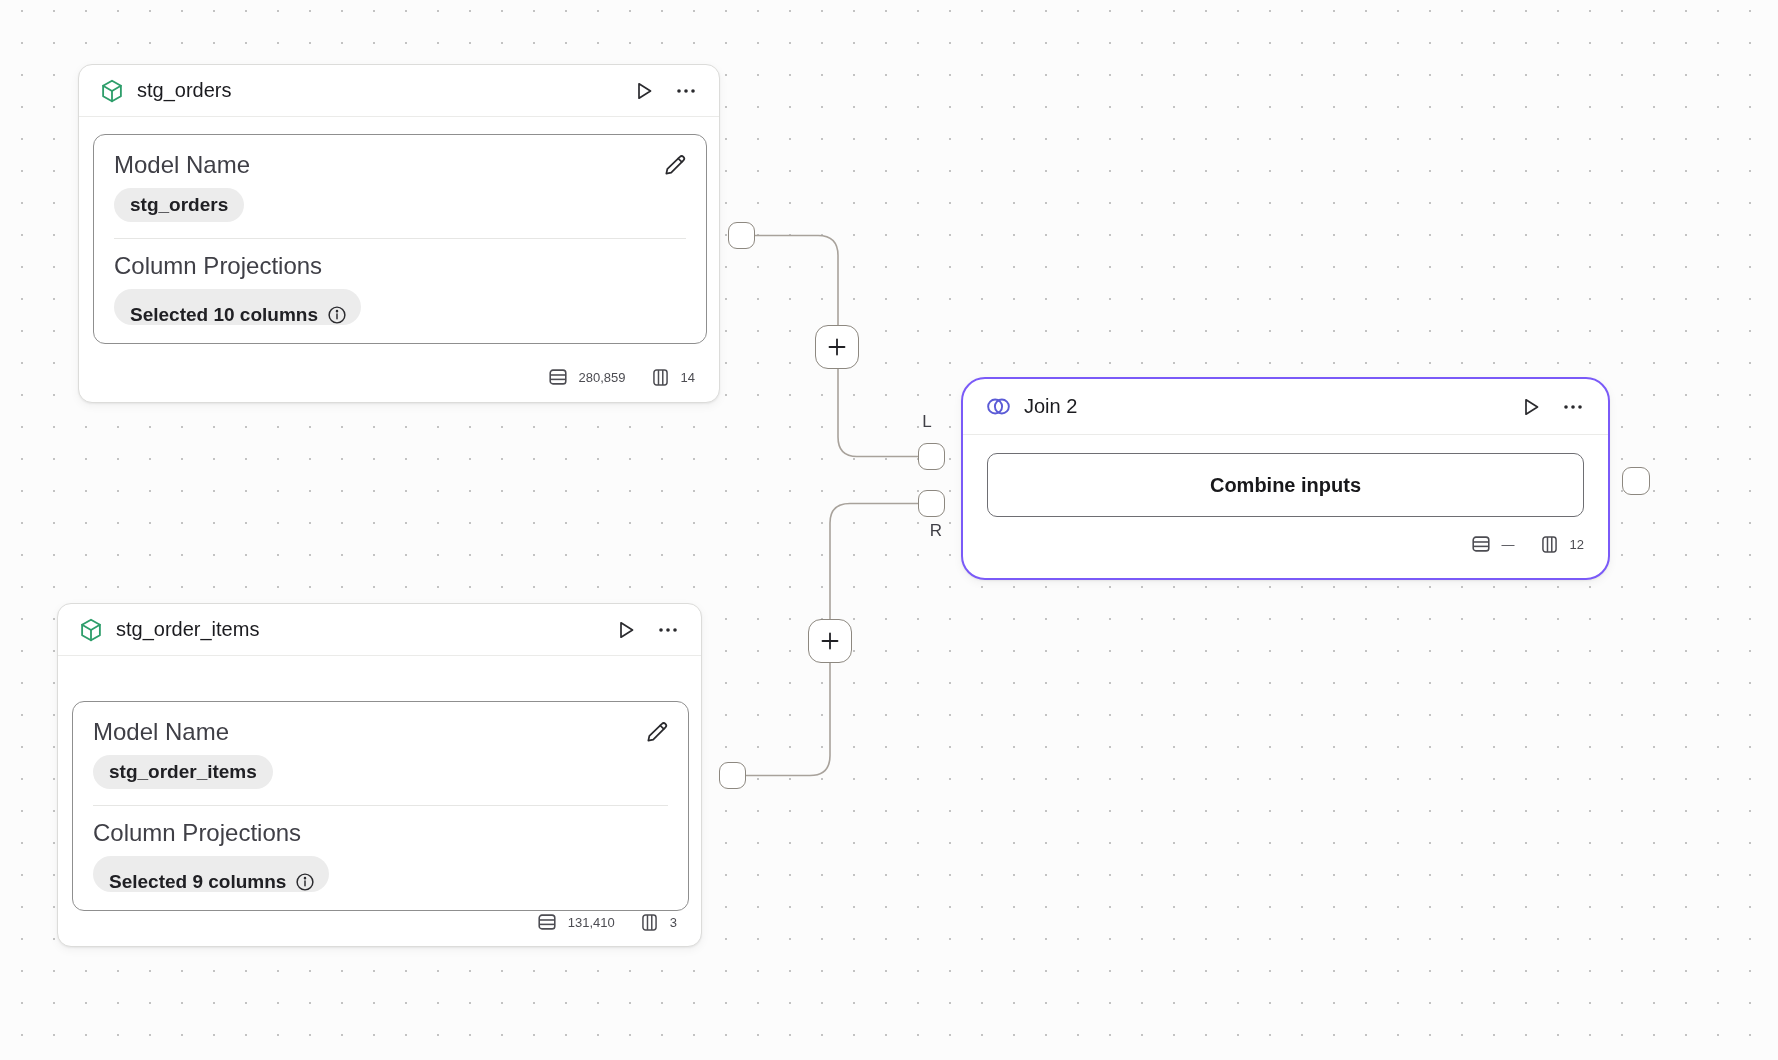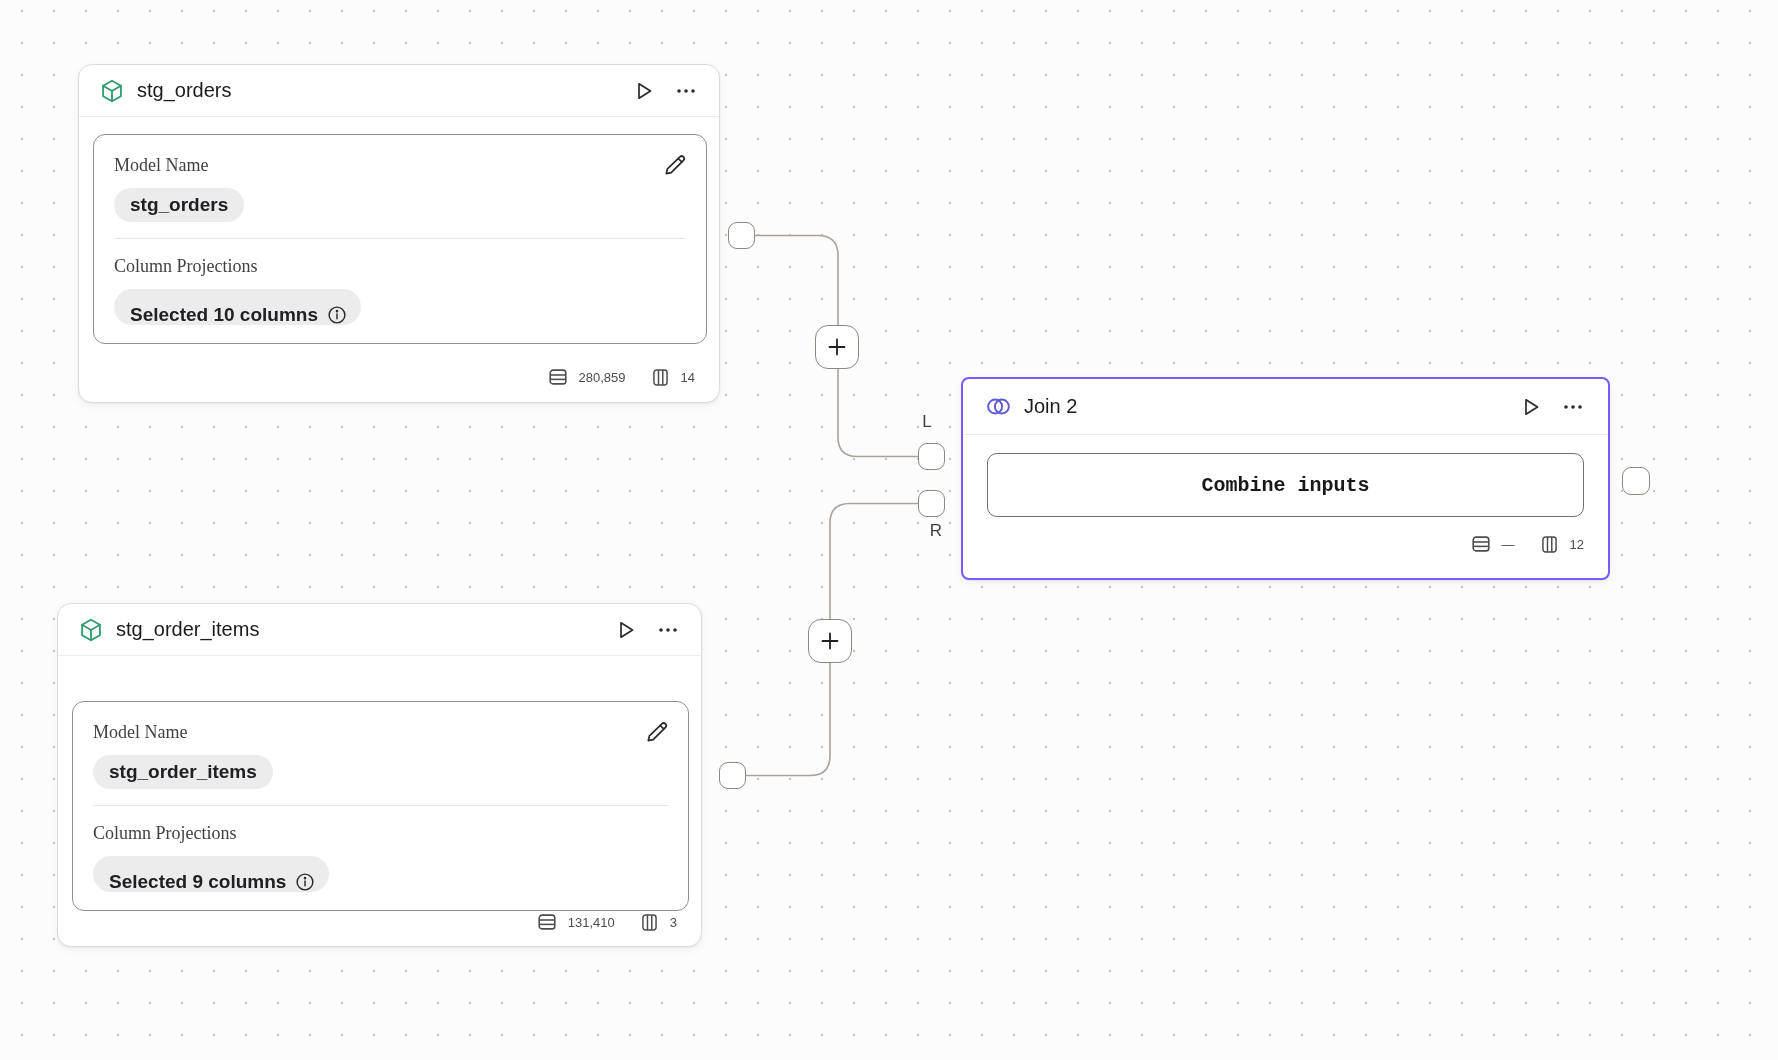--- a/index.html
+++ b/index.html
@@ -57,22 +57,22 @@
   .node-body{flex:1;display:flex;flex-direction:column;padding:17px 12px 0 14px;}
   .inner-card{
     position:relative;
     background:#fff;
     border:1px solid #8f8f8f;
     border-radius:12px;
     padding:19px 20px 18px 20px;
   }
   .field-label{
     display:block;
-    font-size:18px;line-height:22px;
-    color:var(--label);font-weight:500;font-family:Liberation Serif, serif;
+    font-size:24px;line-height:22px;
+    color:var(--label);font-weight:500;
   }
   .chip{
     display:inline-flex;align-items:center;gap:8px;
     background:#ececec;border-radius:999px;
     height:34px;padding:0 16px;
     font-size:19px;font-weight:700;color:#202024;
     margin-top:12px;
     border:none;cursor:pointer;
     font-family:inherit;
   }
@@ -87,30 +87,30 @@
   .node-stats{
     margin-top:auto;
     display:flex;align-items:center;justify-content:flex-end;
     gap:24px;
     padding:0 12px 14px 0;
     font-size:13px;font-weight:500;color:var(--stat);
   }
   .stat{display:flex;align-items:center;gap:10px;}
 
   
-  .join-node{border:2px solid var(--join-accent);border-radius:8px;}
+  .join-node{border:2px solid var(--join-accent);border-radius:24px;}
   .join-node .node-header{height:56px;padding:0 20px 0 22px;}
   .combine-btn{
     margin:18px 24px 0 24px;
     height:64px;
     background:#fff;
     border:1.5px solid #6e6e73;
     border-radius:10px;
     font-size:20px;font-weight:600;color:#18181b;
-    font-family:Liberation Mono, monospace;
+    font-family:Liberation Sans, sans-serif;
     cursor:pointer;
   }
   .join-node .node-stats{margin-top:13px;padding:0 24px 0 0;height:28px;}
 
   
   .port{
     position:absolute;width:27px;height:27px;
     background:#fff;border:1.5px solid var(--port-border);
     border-radius:9px;cursor:crosshair;
   }

